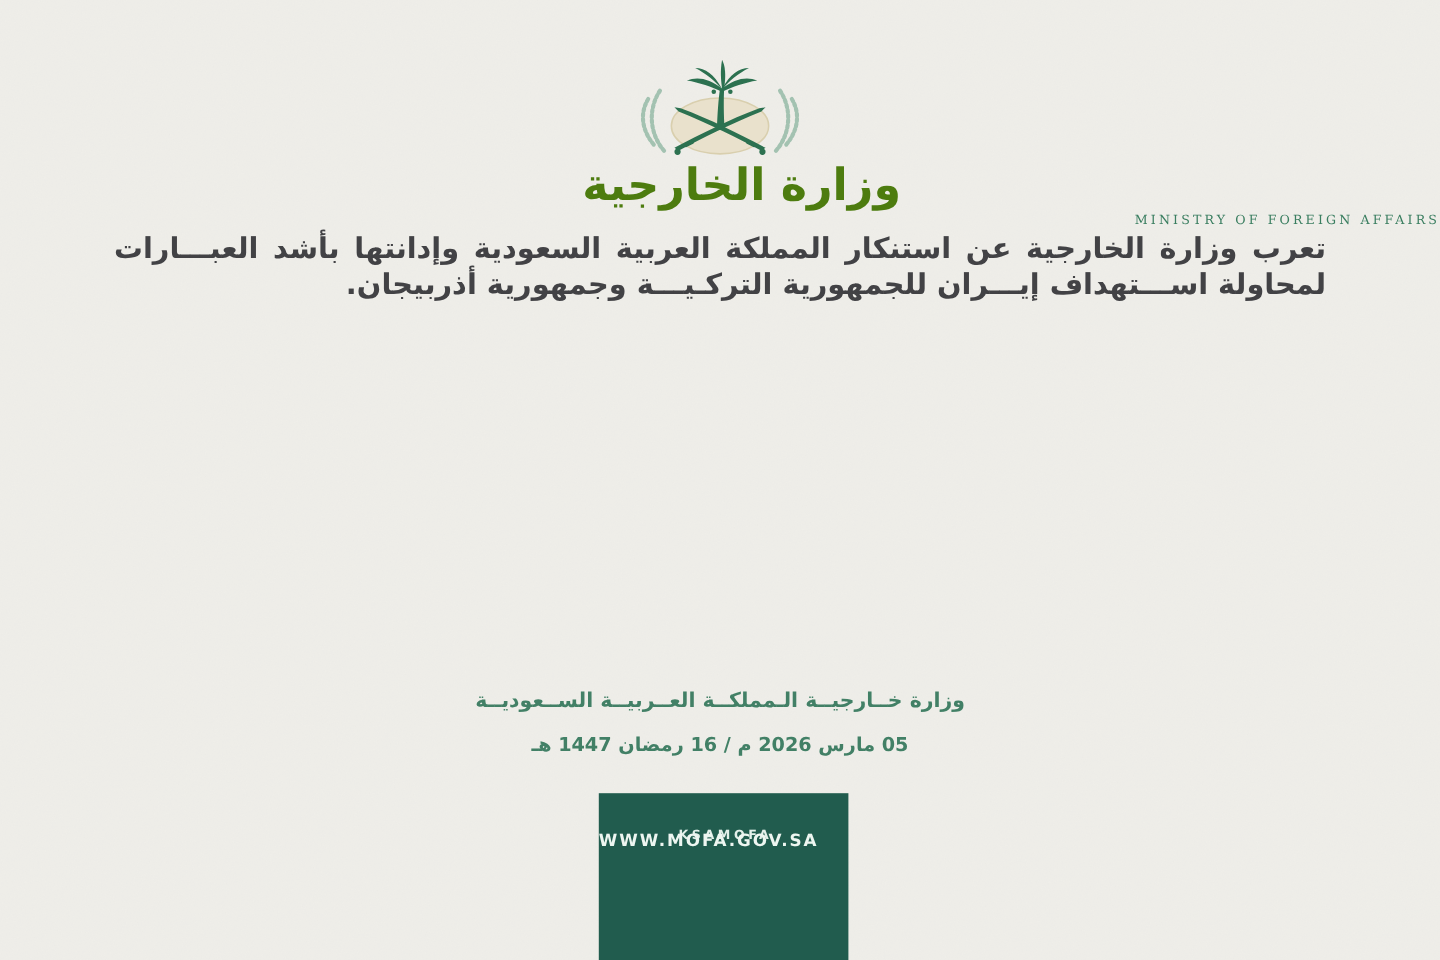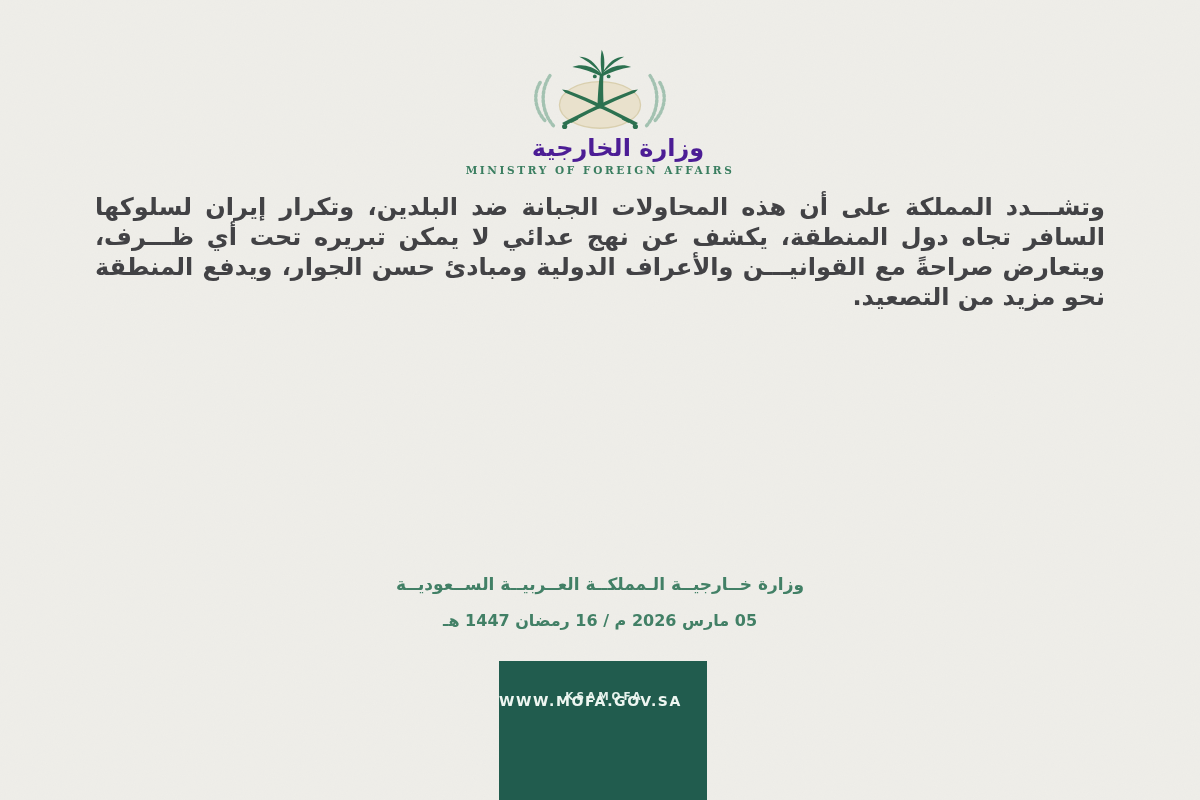--- a/index.html
+++ b/index.html
@@ -9,27 +9,27 @@
     background:#efeee9;
     font-family:"DejaVu Sans",sans-serif;
     overflow:hidden;
   }
   .grain{position:absolute;inset:0;width:1200px;height:800px;opacity:.45;pointer-events:none;}
   
   .emblem-block{position:absolute;top:48px;left:0;width:1200px;text-align:center;}
   .emblem-svg{display:inline-block;}
   .calligraphy{
     margin-top:-4px;
-    font-size:24px;font-weight:bold;color:#4c1d95;
+    font-size:37px;font-weight:bold;color:#4d7c0f;
     letter-spacing:1px;direction:rtl;line-height:1.05;padding-left:36px;
   }
   .ministry-en{
     margin-top:3px;
     font-family:"DejaVu Serif",serif;
-    font-size:10.5px;font-weight:bold;color:#3a7e60;letter-spacing:2.6px;
+    font-size:10.5px;font-weight:normal;color:#3a7e60;letter-spacing:2.6px;text-align:right;
   }
   
   .statement{
     position:absolute;top:192px;left:95px;width:1010px;
     direction:rtl;text-align:justify;
     color:#424245;font-weight:bold;
     font-size:24px;line-height:30px;
   }
   .statement p{margin:0 0 17px 0;}
   .statement p:last-child{margin-bottom:0;}
@@ -103,21 +103,21 @@
           <circle cx="151" cy="91" r="3"></circle>
         <rect x="75" y="82" width="10" height="3" rx="1.5" transform="rotate(-26 80 83)"></rect>
         <rect x="135" y="82" width="10" height="3" rx="1.5" transform="rotate(26 140 83)"></rect>
       </g>
     </svg>
     <div class="calligraphy">وزارة الخارجية</div>
     <div class="ministry-en">MINISTRY OF FOREIGN AFFAIRS</div>
   </div>
 
   <div class="statement">
-    <p>وتشـــدد المملكة على أن هذه المحاولات الجبانة ضد البلدين، وتكرار إيران لسلوكها السافر تجاه دول المنطقة، يكشف عن نهج عدائي لا يمكن تبريره تحت أي ظـــرف، ويتعارض صراحةً مع القوانيـــن والأعراف الدولية ومبادئ حسن الجوار، ويدفع المنطقة نحو مزيد من التصعيد.</p>
+    <p>تعرب وزارة الخارجية عن استنكار المملكة العربية السعودية وإدانتها بأشد العبـــارات لمحاولة اســـتهداف إيـــران للجمهورية التركـيـــة وجمهورية أذربيجان.</p>
   </div>
 
   <div class="signature">
     <div class="sig-line1">وزارة خــارجيــة الـمملكــة العــربيــة الســعوديــة</div>
     <div class="sig-line2">05 مارس 2026 م / 16 رمضان 1447 هـ</div>
   </div>
 
   <div class="footer-box">
     <div class="social-row">
       <svg width="18" height="13" viewBox="0 0 18 13">

